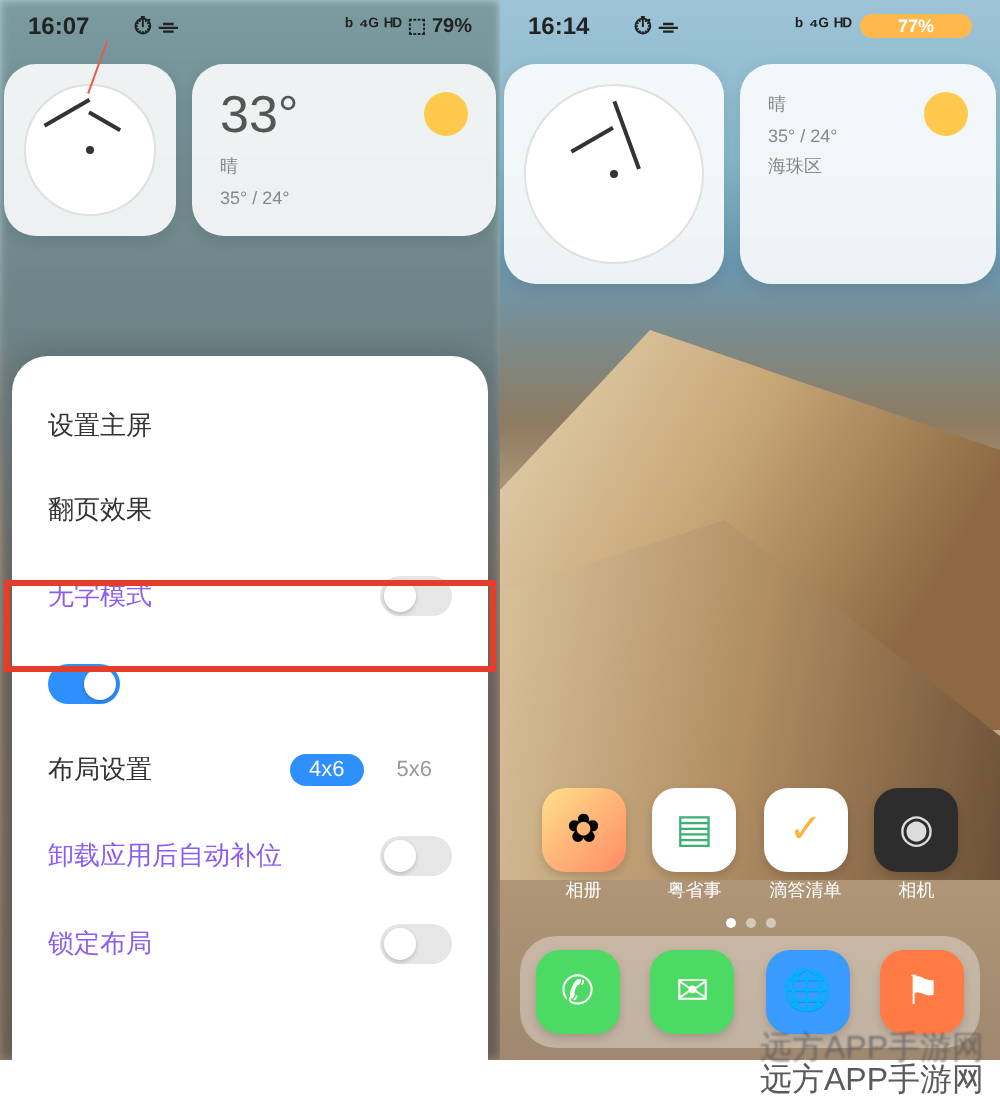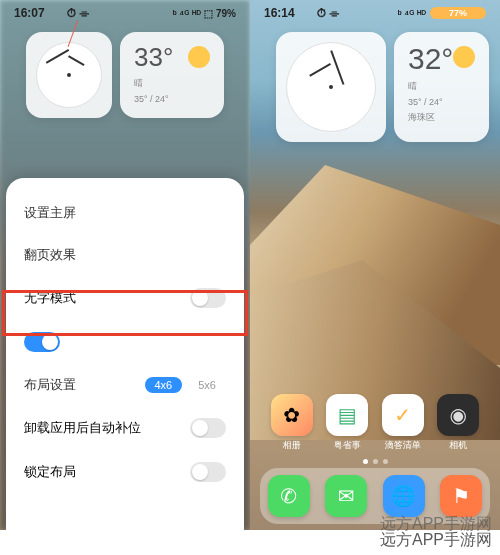--- a/index.html
+++ b/index.html
@@ -42,21 +42,21 @@
   .status-bar {
     display: flex; justify-content: space-between; align-items: center;
     padding: 6px 14px 2px; font-size: 12px; color: #222; font-weight: 600;
     position: relative; z-index: 5;
   }
   .status-left { display:flex; gap:22px; align-items:center; }
   .status-right { display:flex; gap:4px; align-items:center; font-size:10px; }
   .battery-pill { background:#ffb84d; color:#fff; border-radius:8px; padding:1px 19px; font-size:9px; }
 
   
-  .widgets { display:flex; gap:8px; padding:10px 26px; position:relative; z-index:5; }
+  .widgets { display:flex; gap:8px; padding:10px 2px; position:relative; z-index:5; }
   .widget { background: rgba(255,255,255,0.88); border-radius:16px; padding:10px; 
     display:flex; flex-direction:column; justify-content:center; align-items:center;
     box-shadow: 0 2px 8px rgba(0,0,0,0.1); }
   .clock-widget { width:86px; height:86px; }
   .weather-widget { flex:1; display:flex; flex-direction:row; align-items:flex-start; 
     justify-content:space-between; padding:10px 14px; }
   .temp { font-size:26px; color:#555; font-weight:300; }
   .weather-details { font-size:9px; color:#888; margin-top:4px; }
   .sun { width:22px; height:22px; background:#ffc94d; border-radius:50%; margin-top:4px; }
 
@@ -77,21 +77,21 @@
   
   .sheet {
     position:absolute; left:6px; right:6px; bottom:0; top:178px;
     background:#fff; border-radius:18px 18px 0 0; padding:14px 18px 8px;
     z-index:6; box-shadow:0 -2px 12px rgba(0,0,0,0.15);
   }
   .sheet-row {
     display:flex; justify-content:space-between; align-items:center;
     padding:12px 0; font-size:13px; color:#333;
   }
-  .sheet-row.faded { color:#000000; }
+  .sheet-row.faded { color:#8b5cf6; }
   .toggle {
     width:36px; height:20px; border-radius:10px; background:#e6e6e6; position:relative;
   }
   .toggle::after {
     content:''; position:absolute; width:16px; height:16px; border-radius:50%;
     background:#fff; top:2px; left:2px; box-shadow:0 1px 2px rgba(0,0,0,0.2);
   }
   .toggle.on { background:#2e8fff; }
   .toggle.on::after { left:18px; }
   .pill-group { display:flex; gap:6px; align-items:center; font-size:11px; }
@@ -234,21 +234,20 @@
     <div class="widgets">
       <div class="widget clock-widget">
         <div class="clock-face">
           <div class="hand hour"></div>
             <div class="hand minute"></div>
           <div class="clock-center"></div>
         </div>
       </div>
       <div class="widget weather-widget" style="flex:1">
         <div>
-          <div class="temp">32°</div>
           <div class="weather-details">晴</div>
           <div class="weather-details">35° / 24°</div>
           <div class="weather-details">海珠区</div>
         </div>
         <div class="sun"></div>
       </div>
     </div>
 
     <div class="app-row">
       <div class="app-col">

